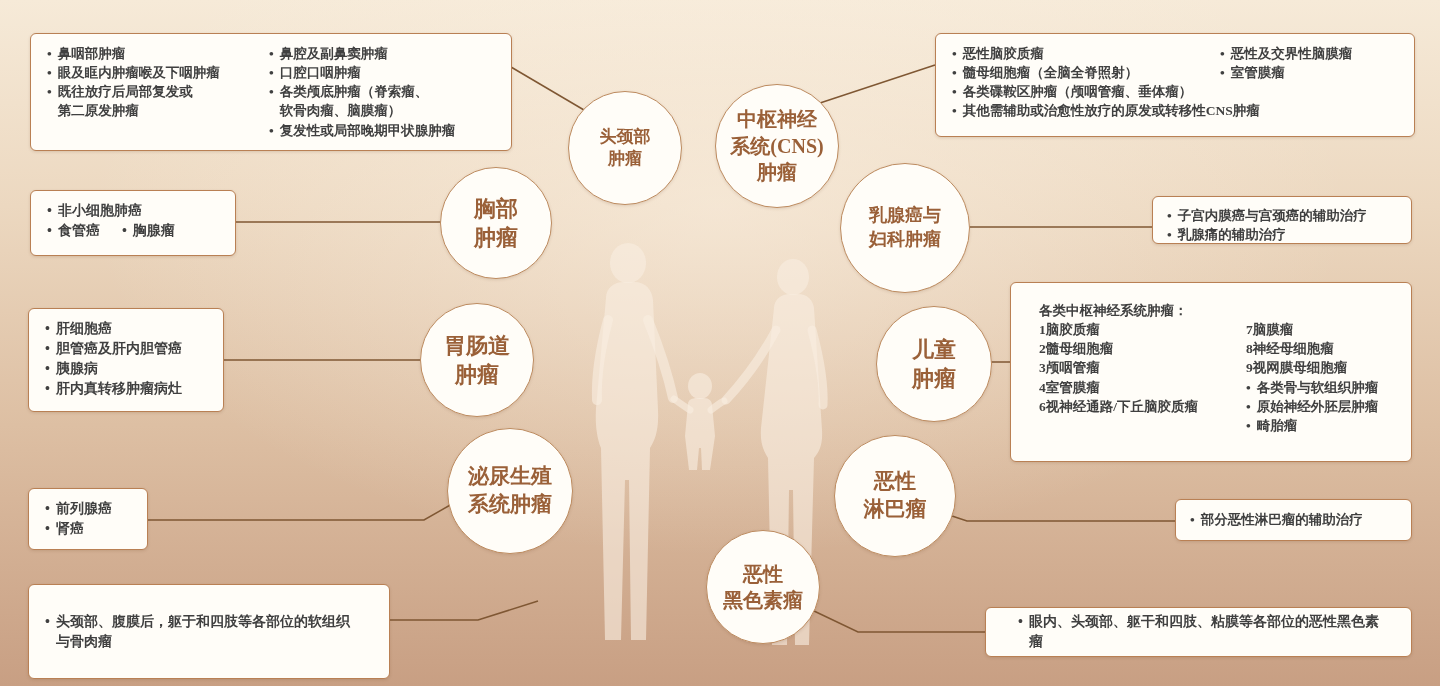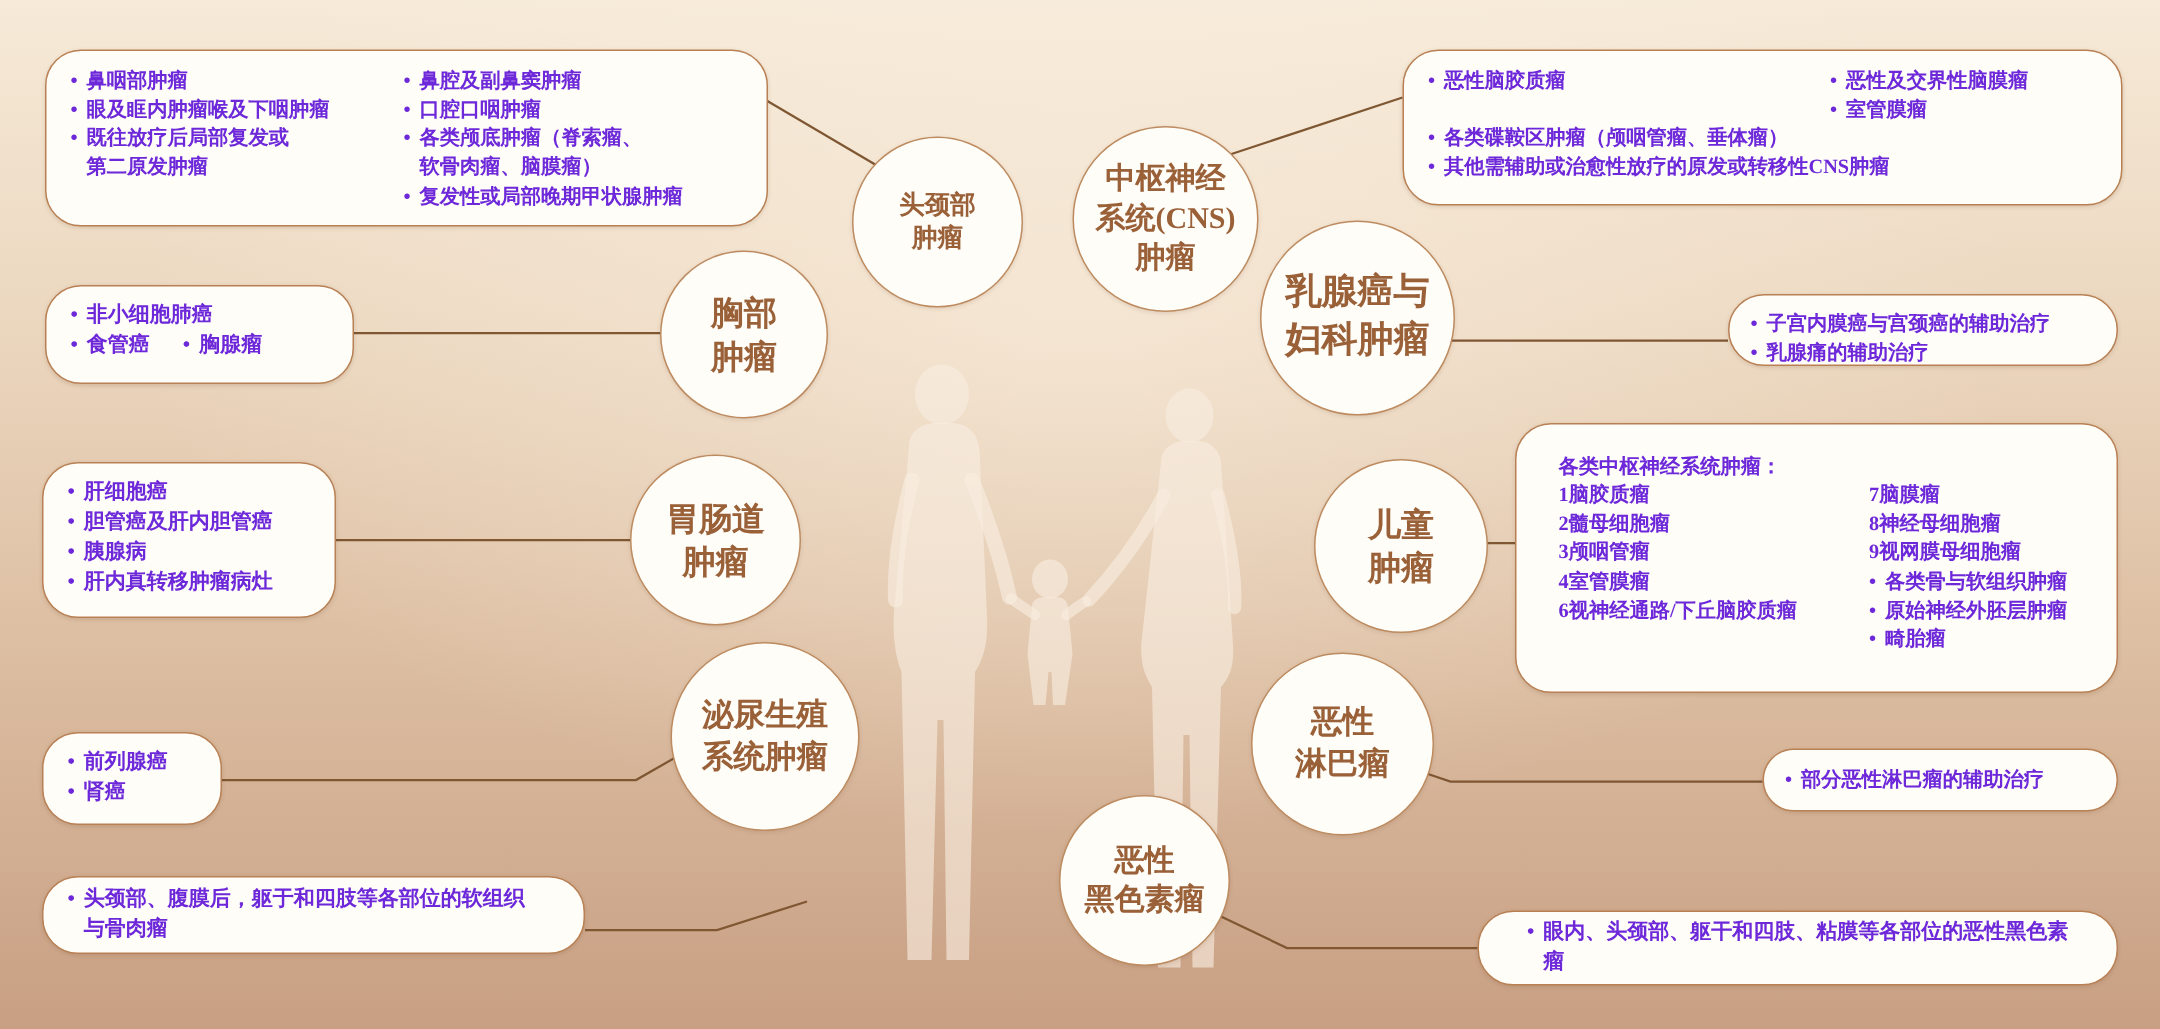--- a/index.html
+++ b/index.html
@@ -9,22 +9,22 @@
   }
   .stage{
     position:relative;width:1440px;height:686px;
     background:
       radial-gradient(ellipse 900px 500px at 50% 30%, rgba(252,242,228,.55) 0%, rgba(252,242,228,0) 70%),
       linear-gradient(180deg,#f6ead8 0%,#ecd8c0 30%,#ddbfa3 62%,#c89f83 100%);
   }
   svg.overlay{position:absolute;left:0;top:0;z-index:0;}
   .box{
     position:absolute;z-index:2;box-sizing:border-box;
-    background:#fffdf8;border:1.2px solid #b98054;border-radius:24px;
-    color:#6d28d9;font-size:13.5px;line-height:1.42;font-weight:600;
+    background:#fffdf8;border:1.2px solid #b98054;border-radius:6px;
+    color:#404040;font-size:13.5px;line-height:1.42;font-weight:600;
     padding:10px 16px;box-shadow:0 1px 3px rgba(110,70,40,.18);
   }
   .circle{
     position:absolute;z-index:2;box-sizing:border-box;border-radius:50%;
     background:#fffdf8;border:1.5px solid #bd8b5f;
     display:flex;align-items:center;justify-content:center;text-align:center;
     color:#9a6038;font-weight:bold;box-shadow:0 1px 3px rgba(110,70,40,.15);
   }
   .ctxt{white-space:pre-line;line-height:1.32;}
   ul.list{list-style:none;margin:0;padding:0;}
@@ -116,20 +116,23 @@
 肿瘤</span>
   </div>
   <div class="box" style="left:935px;top:33px;width:480px;height:104px;">
     <div class="cns-grid">
       <div class="bullet" style="grid-column:1;grid-row:1;">
           <span class="btxt">恶性脑胶质瘤</span>
         </div>
       <div class="bullet" style="grid-column:2;grid-row:1;">
           <span class="btxt">恶性及交界性脑膜瘤</span>
         </div>
+      <div class="bullet" style="grid-column:1;grid-row:2;">
+          <span class="btxt">髓母细胞瘤（全脑全脊照射）</span>
+        </div>
       <div class="bullet" style="grid-column:2;grid-row:2;">
           <span class="btxt">室管膜瘤</span>
         </div>
       <div class="bullet" style="grid-column:1 / 3;grid-row:3;">
           <span class="btxt">各类碟鞍区肿瘤（颅咽管瘤、垂体瘤）</span>
         </div>
       <div class="bullet" style="grid-column:1 / 3;grid-row:4;">
           <span class="btxt">其他需辅助或治愈性放疗的原发或转移性CNS肿瘤</span>
         </div>
     </div>
@@ -146,21 +149,21 @@
       <div class="bullet">
           <span class="btxt">胸腺瘤</span>
         </div>
     </div>
   </div>
   <div class="circle" style="left:440px;top:167px;width:112px;height:112px;font-size:22px;">
     <span class="ctxt">胸部
 肿瘤</span>
   </div>
 
-  <div class="circle" style="left:840px;top:147px;width:130px;height:130px;font-size:24px;">
+  <div class="circle" style="left:840px;top:163px;width:130px;height:130px;font-size:18px;">
     <span class="ctxt">乳腺癌与
 妇科肿瘤</span>
   </div>
   <div class="box" style="left:1152px;top:196px;width:260px;height:48px;padding:9px 14px;">
     <ul class="list">
       <li class="bullet">
           <span class="btxt">子宫内膜癌与宫颈癌的辅助治疗</span>
         </li>
       <li class="bullet">
           <span class="btxt">乳腺痛的辅助治疗</span>
@@ -240,21 +243,21 @@
 淋巴瘤</span>
   </div>
   <div class="box" style="left:1175px;top:499px;width:237px;height:42px;padding:15px 14px;">
     <div class="vcenter">
       <div class="bullet">
           <span class="btxt">部分恶性淋巴瘤的辅助治疗</span>
         </div>
     </div>
   </div>
 
-  <div class="box" style="left:28px;top:584px;width:362px;height:52px;font-size:14px;">
+  <div class="box" style="left:28px;top:584px;width:362px;height:95px;font-size:14px;">
     <div class="vcenter">
       <div class="bullet">
           <span class="btxt">头颈部、腹膜后，躯于和四肢等各部位的软组织
 与骨肉瘤</span>
         </div>
     </div>
   </div>
 
   <div class="circle" style="left:706px;top:530px;width:114px;height:114px;font-size:20px;">
     <span class="ctxt">恶性

